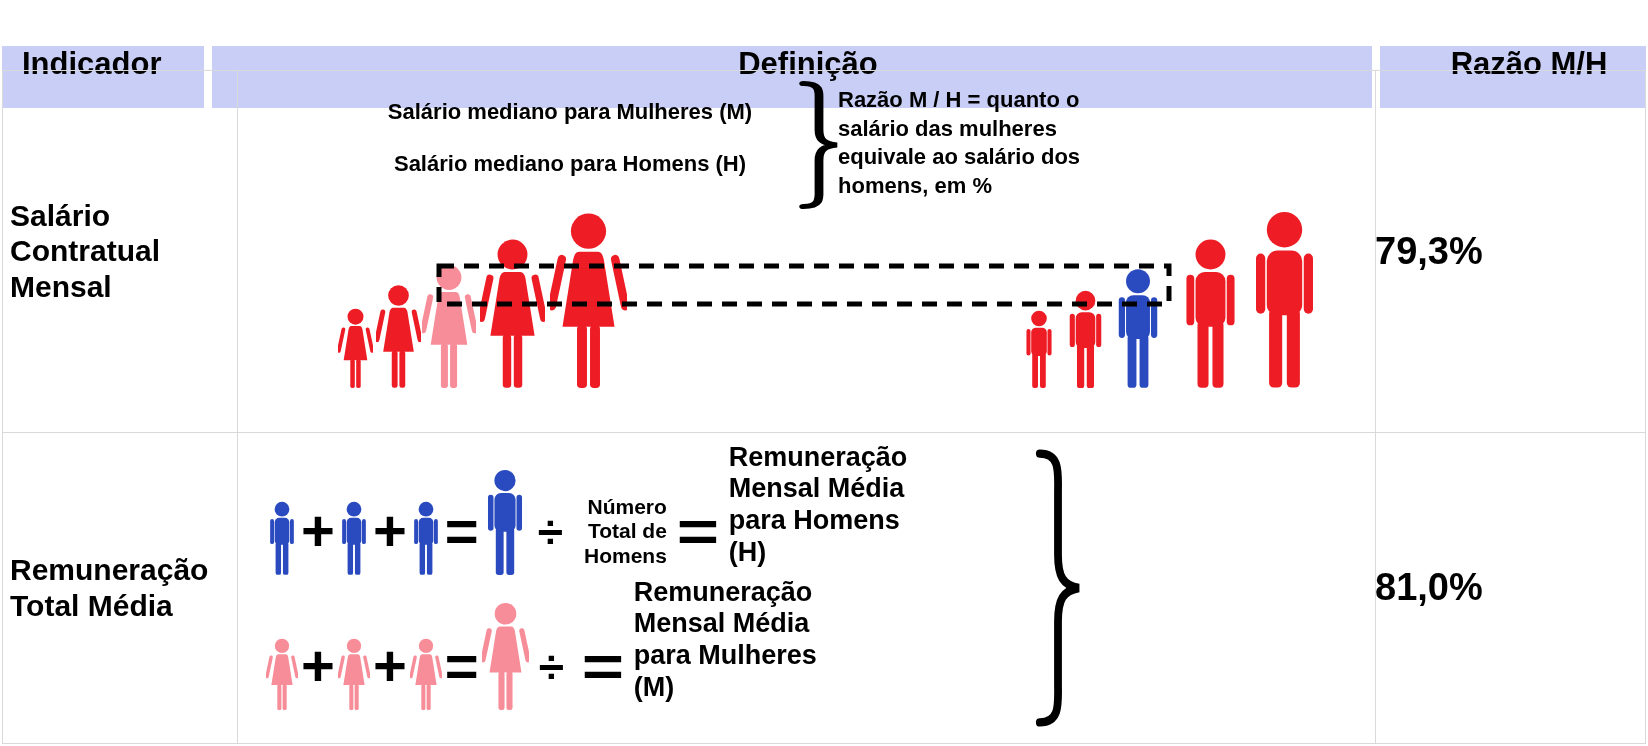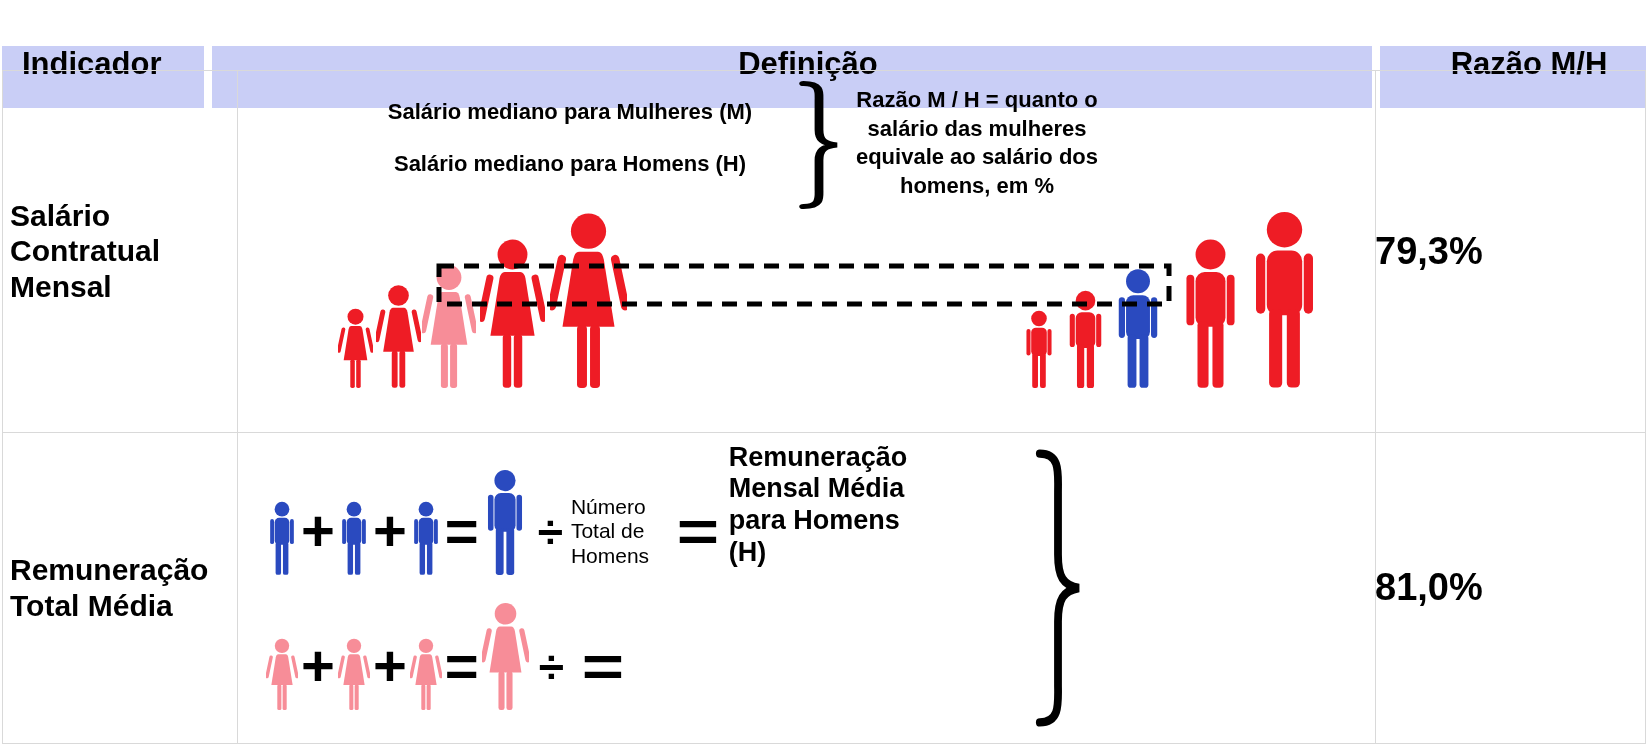--- a/index.html
+++ b/index.html
@@ -22,37 +22,37 @@
   .hline { position:absolute; left:0; right:0; height:1px; background:var(--border); }
 
   
   .icell { position:absolute; left:3px; width:233px; display:flex; align-items:center;
            font-weight:bold; font-size:30px; line-height:1.18; padding-left:7px; }
   .vcell { position:absolute; left:1375px; width:271px; display:flex; align-items:center;
            justify-content:flex-start; font-weight:bold; font-size:38px; }
 
   .txt { position:absolute; font-weight:bold; }
   .salary-line { left:340px; width:460px; text-align:center; font-size:22px; white-space:nowrap; }
-  .note { text-align:center; font-size:22px; line-height:1.3; }
+  .note { text-align:left; font-size:22px; line-height:1.3; }
 
   .fig { position:absolute; }
   .fig-red   { fill:var(--red); }
   .fig-pink  { fill:var(--pink); }
   .fig-blue  { fill:var(--blue); }
   .brace { position:absolute; }
   .dash-box { position:absolute; }
 
   
   .formula-row { position:absolute; display:flex; align-items:flex-end; }
   .formula-row .f { position:static; flex:none; }
   .op { font-weight:900; font-size:58px; line-height:0.9; margin:0 3px 18px; }
   .op-div { font-size:46px; line-height:0.9; margin:0 8px 22px 10px; }
   .op-wide { transform:scaleX(1.25); margin:0 14px 18px; }
-  .divisor { flex:none; font-weight:normal; font-size:21px; line-height:1.18; width:96px;
-             margin-bottom:6px; }
+  .divisor { flex:none; font-weight:bold; font-size:21px; line-height:1.18; width:96px;
+             margin-bottom:6px;text-align:right; }
   .result { flex:none; font-weight:bold; font-size:27px; line-height:1.18; width:215px;
             margin-bottom:6px; }
 </style>
 </head>
 <body>
 
 <svg width="0" height="0" style="position:absolute" aria-hidden="true">
   <defs>
     <symbol id="sym-man" viewBox="0 0 100 230">
       <circle cx="50" cy="25" r="23"></circle>
@@ -185,20 +185,21 @@
     <span class="op">+</span>
     <svg class="f fig-pink" style="width:32px;height:72px">
         <use href="#sym-woman"></use>
       </svg>
     <span class="op">=</span>
     <svg class="f fig-pink" style="width:47px;height:108px">
         <use href="#sym-woman"></use>
       </svg>
     <span class="op op-div">÷</span>
     <span class="op op-wide">=</span>
+    <div class="result">Remuneração Mensal Média para Mulheres (M)</div>
   </div>
 
   <svg class="brace" style="left:1032px;top:448px;width:52px;height:280px" viewBox="0 0 40 200" preserveAspectRatio="none">
     <path d="M6,4 C22,4 20,18 20,32 L20,76 C20,92 24,98 36,100 C24,102 20,108 20,124 L20,168 C20,182 22,196 6,196" fill="none" stroke="var(--ink)" stroke-width="6" stroke-linecap="round"></path>
   </svg>
 
 
   <div class="vcell" style="top:432px;height:311px">
     <span>81,0%</span>
   </div>

